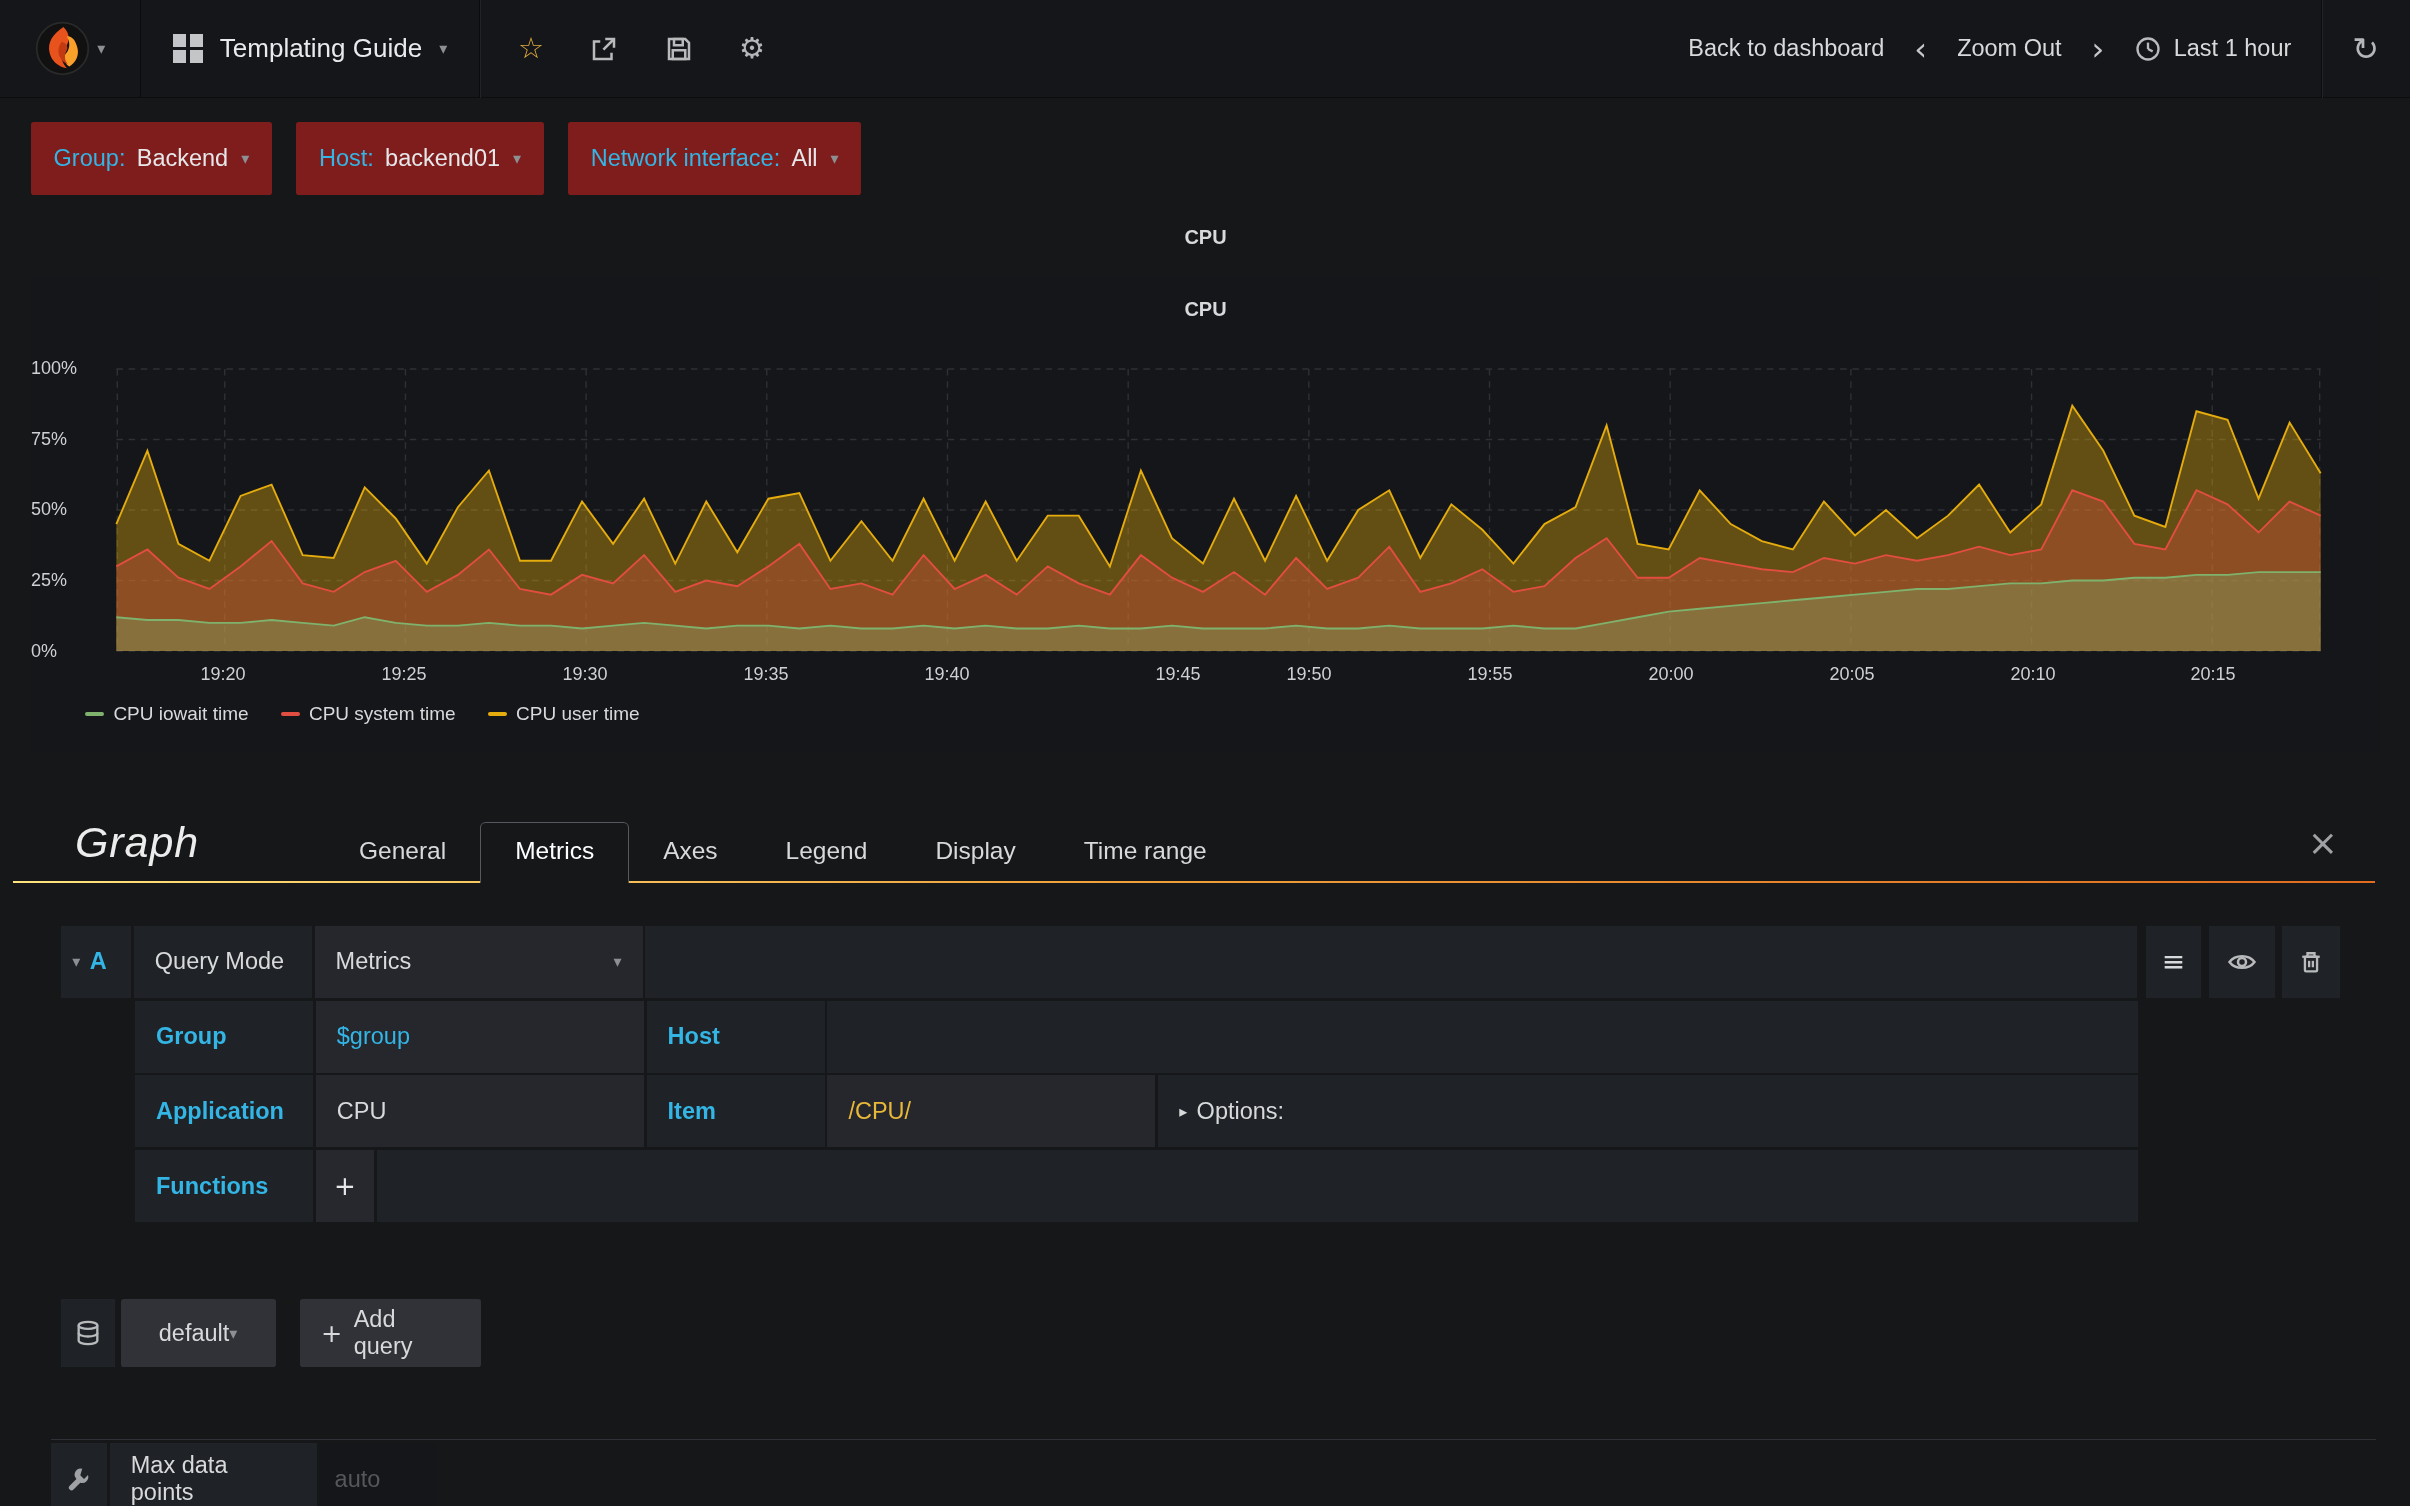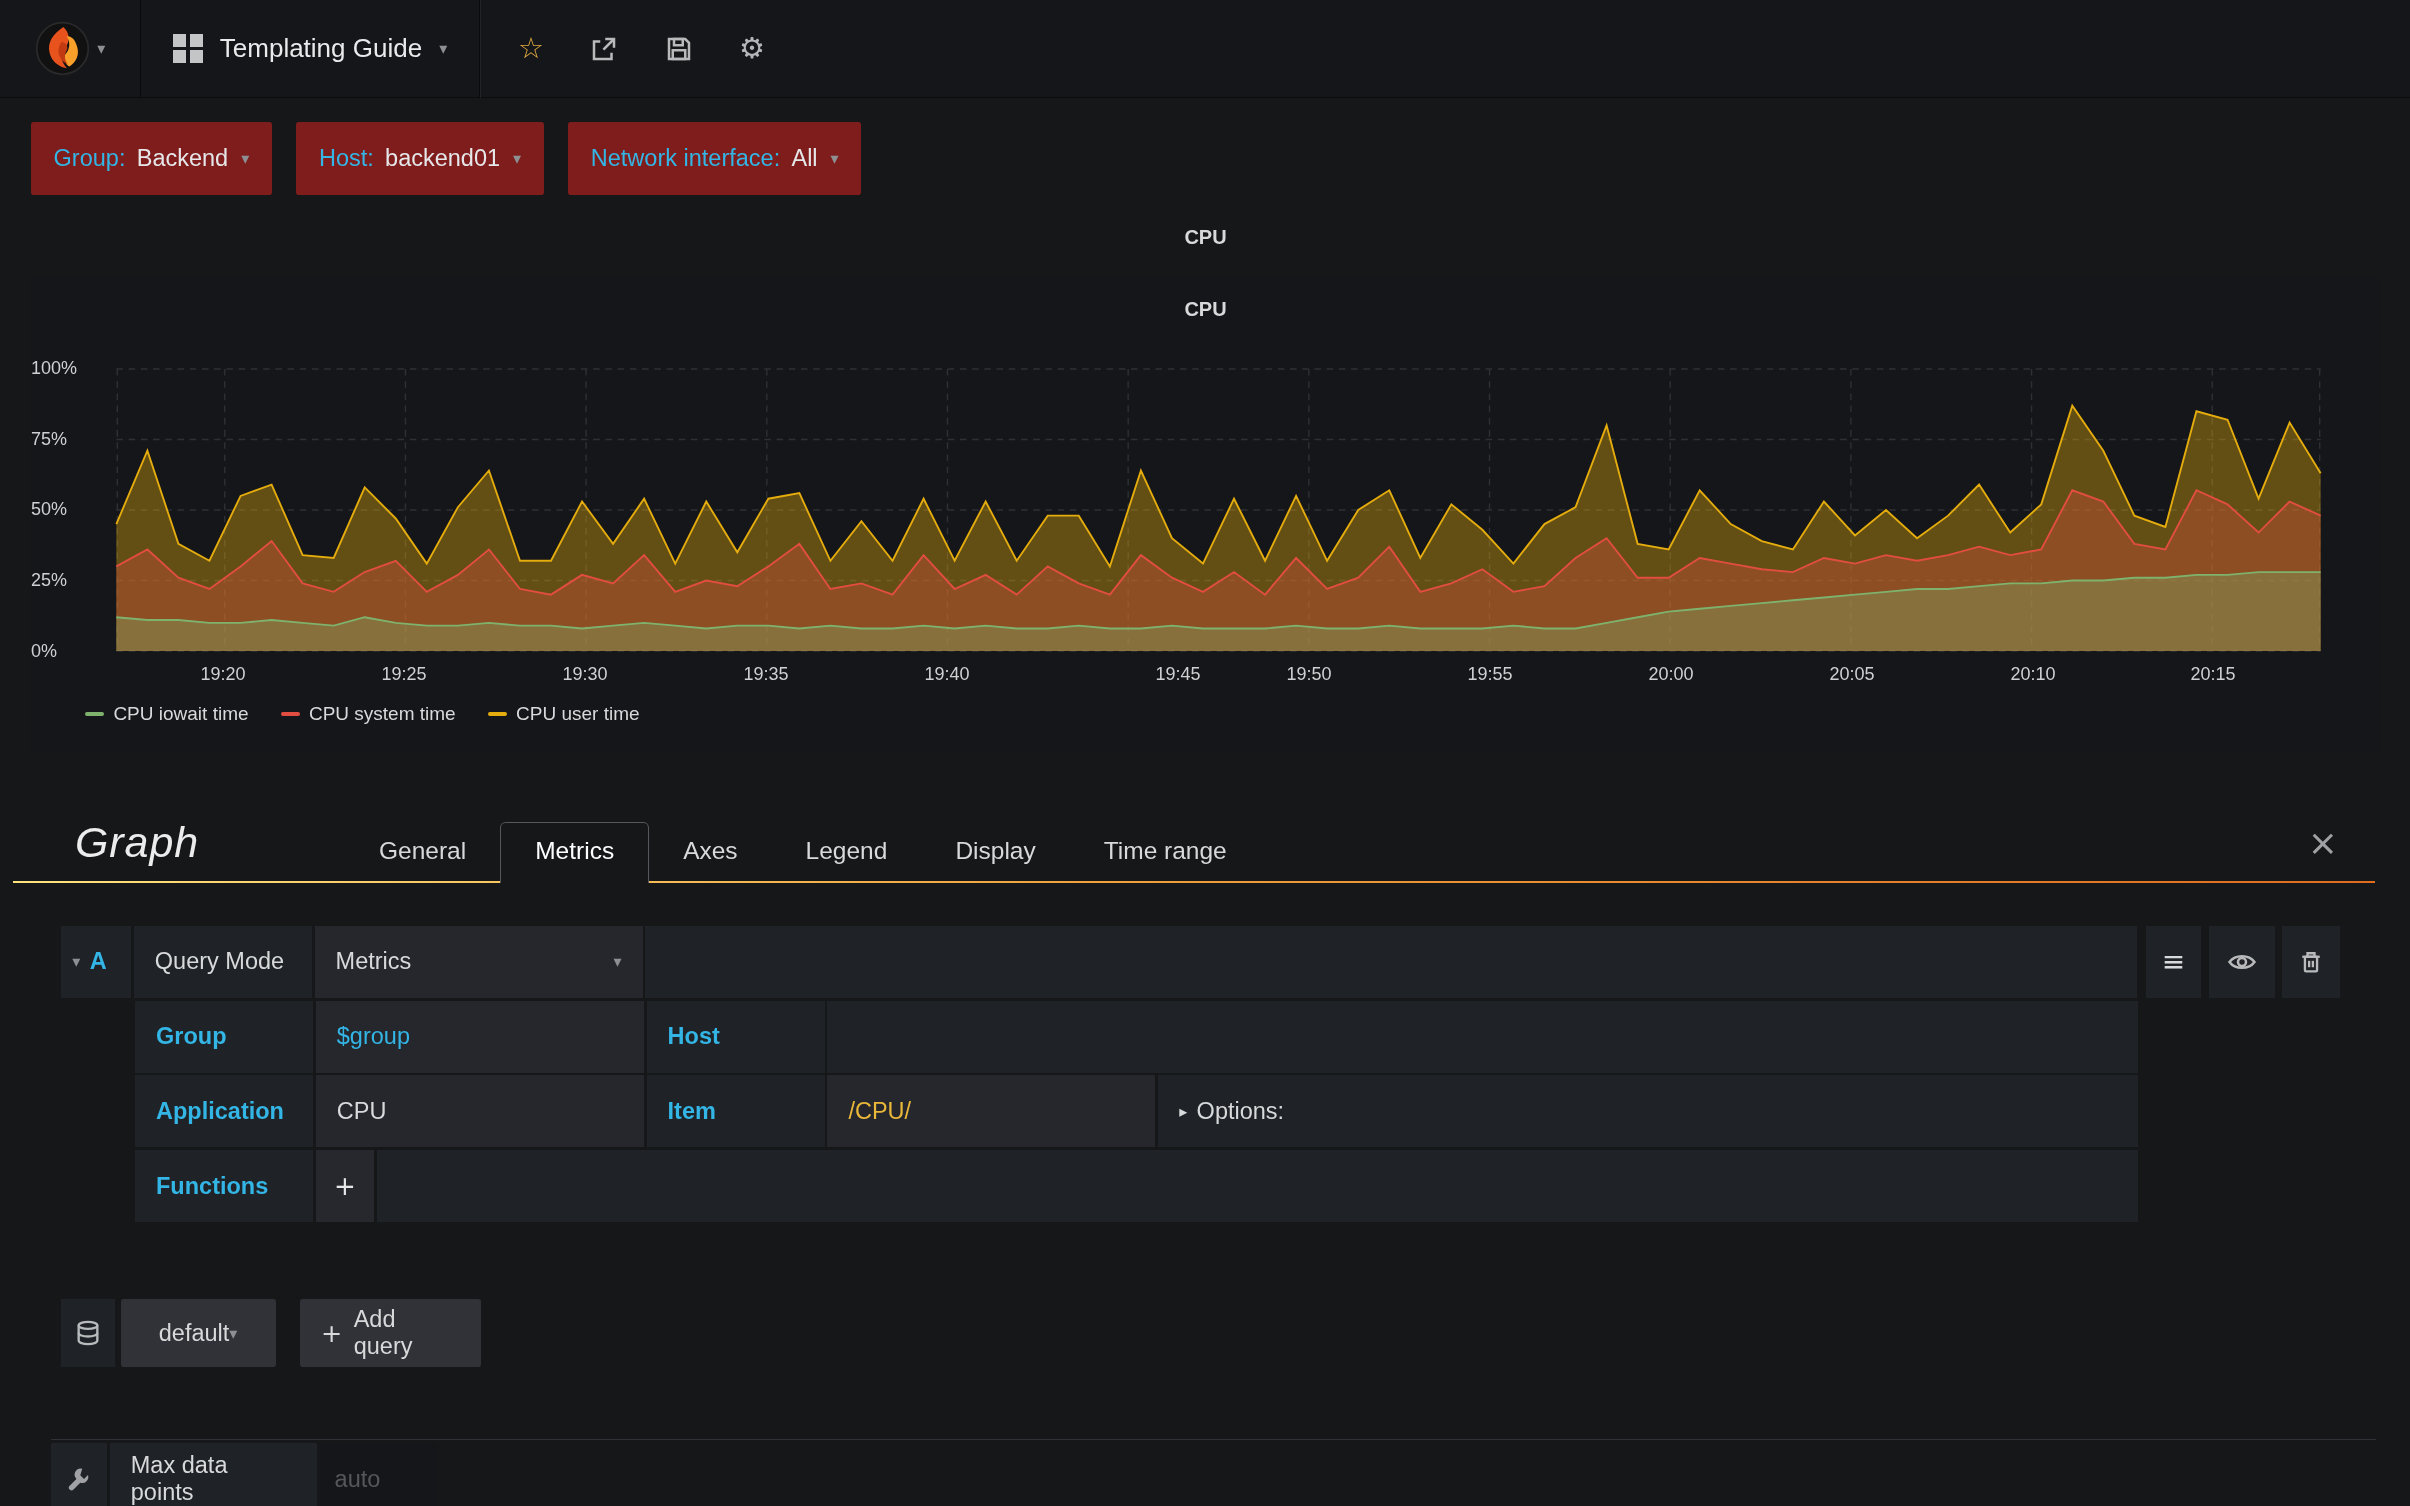--- a/index.html
+++ b/index.html
@@ -42,21 +42,21 @@
   #chart-inner-title { position:absolute; top:21px; left:0; right:0; text-align:center; font-size:20px; font-weight:bold; color:#d8d9da; }
   .y-tick { position:absolute; left:0; width:74px; height:24.5px; line-height:24.5px; font-size:18px; color:#cfd0d2; }
   .x-tick { position:absolute; top:384px; height:26px; line-height:26px; font-size:18px; color:#cfd0d2; transform:translateX(-50%); white-space:nowrap; }
   #plot-svg { position:absolute; left:84px; top:91px; }
   #legend { position:absolute; left:54px; top:426px; display:flex; align-items:center; gap:32px; }
   .legend-item { display:flex; align-items:center; gap:9.4px; font-size:19px; color:#d8d9da; cursor:pointer; }
   .legend-swatch { width:19px; height:4.7px; border-radius:1.9px; display:inline-block; }
 
   
   #editor { margin:51px 13px 0 13px; }
-  #editor-header { height:77px; display:flex; align-items:flex-end; padding-left:62px; padding-right:60px;gap:20px; }
+  #editor-header { height:77px; display:flex; align-items:flex-end; padding-left:62px; padding-right:60px; }
   #panel-type { font-style:italic; font-size:43px; color:#ececec; letter-spacing:0.9px; align-self:center; }
   #tabs { display:flex; align-items:flex-end; margin-left:126px; }
   .tab { padding:14px 34px 16px 34px; font-size:24.5px; color:#d8d9da; cursor:pointer; position:relative; }
   .tab.active { background:#161719; border:0.9px solid #55585c; border-bottom:none; border-radius:5.6px 5.6px 0 0; color:#ffffff; margin-bottom:-1.9px; padding-bottom:18px; z-index:2; }
   #tab-close { margin-left:auto; align-self:center; font-size:36px; color:#9fa1a4; cursor:pointer; }
   #tab-line { height:1.9px; margin-right:22.6px; background:linear-gradient(90deg,#ffe47e 0%,#f0a33c 45%,#e06c1e 100%); }
 
   #query-rows { margin-top:43px; margin-left:48px; width:2279px; }
   .qrow { display:flex; gap:2.8px; height:72px; margin-bottom:2.8px; }
   .qrow.indent { margin-left:74px; margin-right:202px; }
@@ -119,20 +119,36 @@
       <path d="M9 6 H4 V20 H18 V15"></path>
         <path d="M13 4 H20 V11"></path>
         <path d="M20 4 L11.5 12.5"></path>
     </svg>
     <svg class="lineic" width="30" height="30" viewBox="0 0 24 24">
       <path d="M4 4 H17 L20 7 V20 H4 Z"></path>
         <rect x="8" y="4" width="7" height="5"></rect>
         <rect x="7" y="13" width="10" height="7"></rect>
     </svg>
     <span class="nav-ic glyph">⚙</span>
+  </div>
+  <div class="nav-right">
+    <span class="txt">Back to dashboard</span>
+    <span class="chev glyph">‹</span>
+    <span class="txt">Zoom Out</span>
+    <span class="chev glyph">›</span>
+    <span class="timepicker">
+      <svg class="lineic" width="28" height="28" viewBox="0 0 24 24">
+        <circle cx="12" cy="12" r="9"></circle>
+          <path d="M12 12 V6.5"></path>
+          <path d="M12 12 L16 14"></path>
+      </svg>
+      <span class="txt">Last 1 hour</span>
+    </span>
+    <div class="vsep"></div>
+    <span class="nav-ic glyph" style="font-size:32px;">↻</span>
   </div>
 </div>
 
 <div id="var-row">
     <div class="var-box">
       <span class="var-label">Group:</span>
       <span class="var-value">Backend</span>
       <span class="caret glyph">▾</span>
     </div>
     <div class="var-box">

